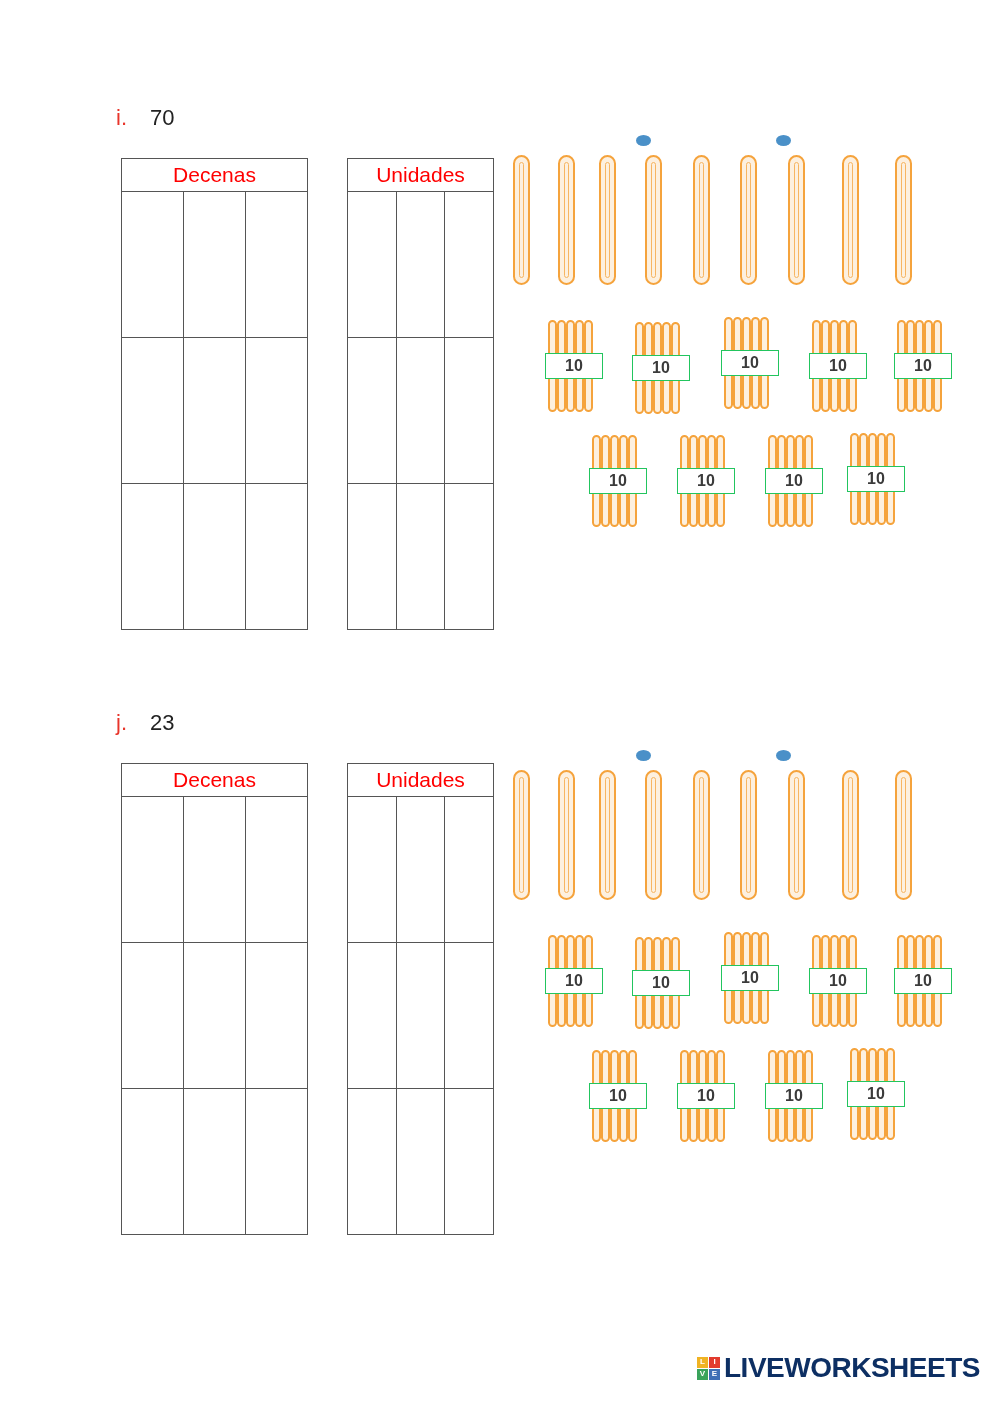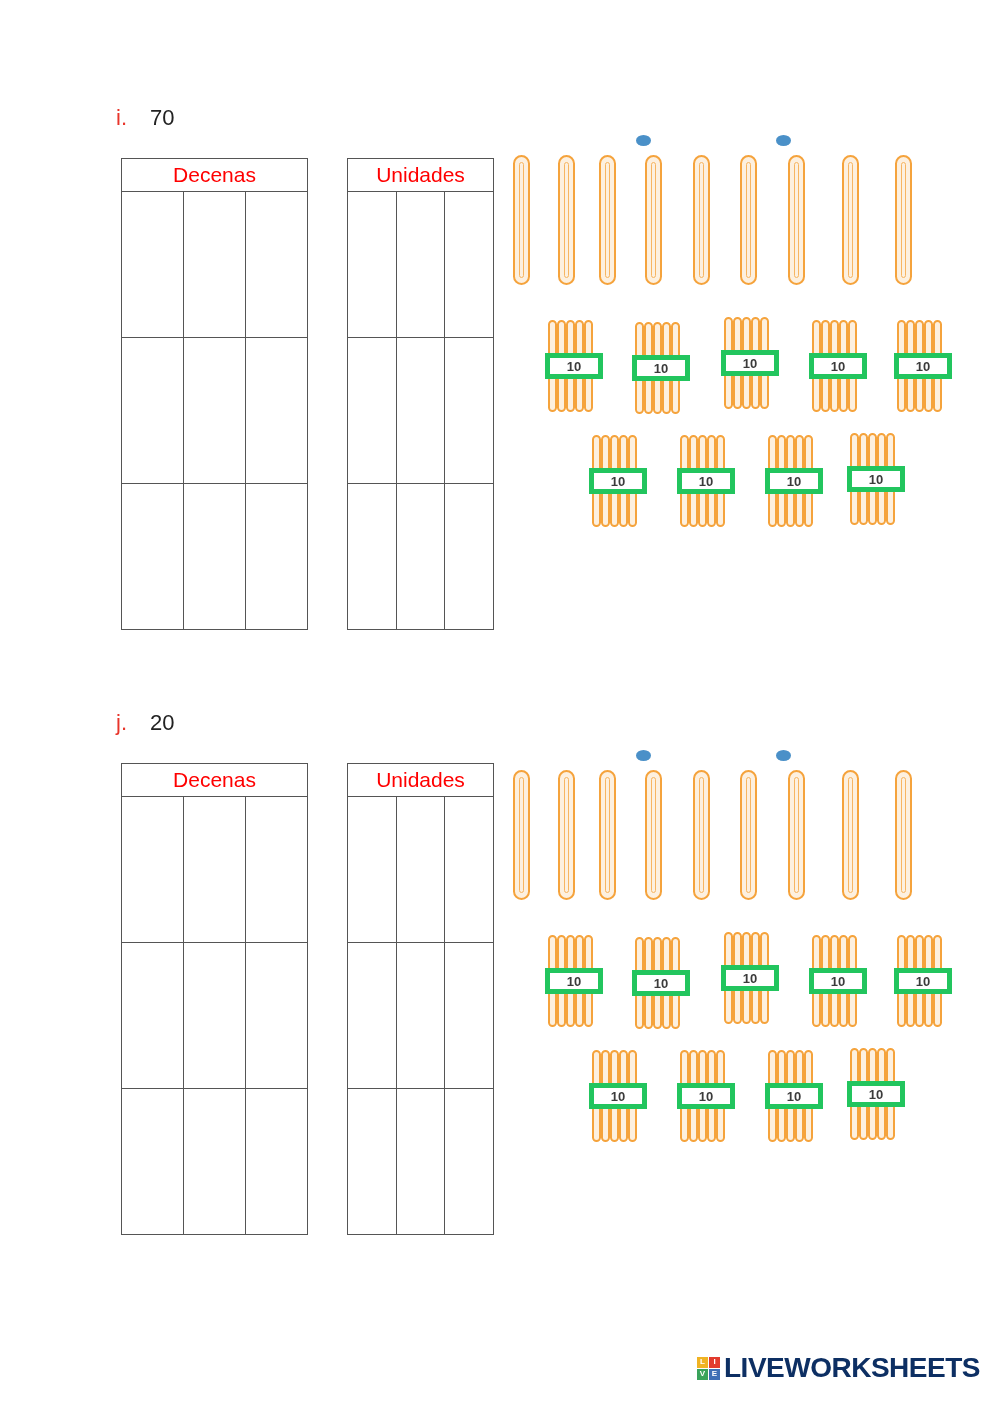--- a/index.html
+++ b/index.html
@@ -131,26 +131,26 @@
   .bundle .sticks i:nth-child(3) { left: 18px; }
   .bundle .sticks i:nth-child(4) { left: 27px; }
   .bundle .sticks i:nth-child(5) { left: 36px; }
   .bundle .band {
     position: absolute;
     left: -3px;
     top: 33px;
     width: 58px;
     height: 26px;
     background: #ffffff;
-    border: 5px solid #22c55e;
+    border: 1px solid #22c55e;
     box-sizing: border-box;
     display: flex;
     align-items: center;
     justify-content: center;
-    font-size: 13px;
+    font-size: 16px;
     font-weight: bold;
     color: #3b3b3b;
   }
 
   
   #footer-logo {
     position: absolute;
     left: 697px;
     top: 1352px;
     display: flex;
@@ -341,21 +341,21 @@
           <i></i>
         </div>
       <div class="band">10</div>
     </div>
   </div>
 </div>
 
 <div class="exercise" id="exercise-j">
 
   <div class="ex-label">j.</div>
-  <div class="ex-number">20</div>
+  <div class="ex-number">23</div>
 
   <table class="pv-table" id="table-dec-j">
     <tbody>
         <tr>
           <th class="hdr" colspan="3">Decenas</th>
         </tr>
     <tr>
       <td class="cell"></td>
       <td class="cell"></td>
       <td class="cell"></td>

